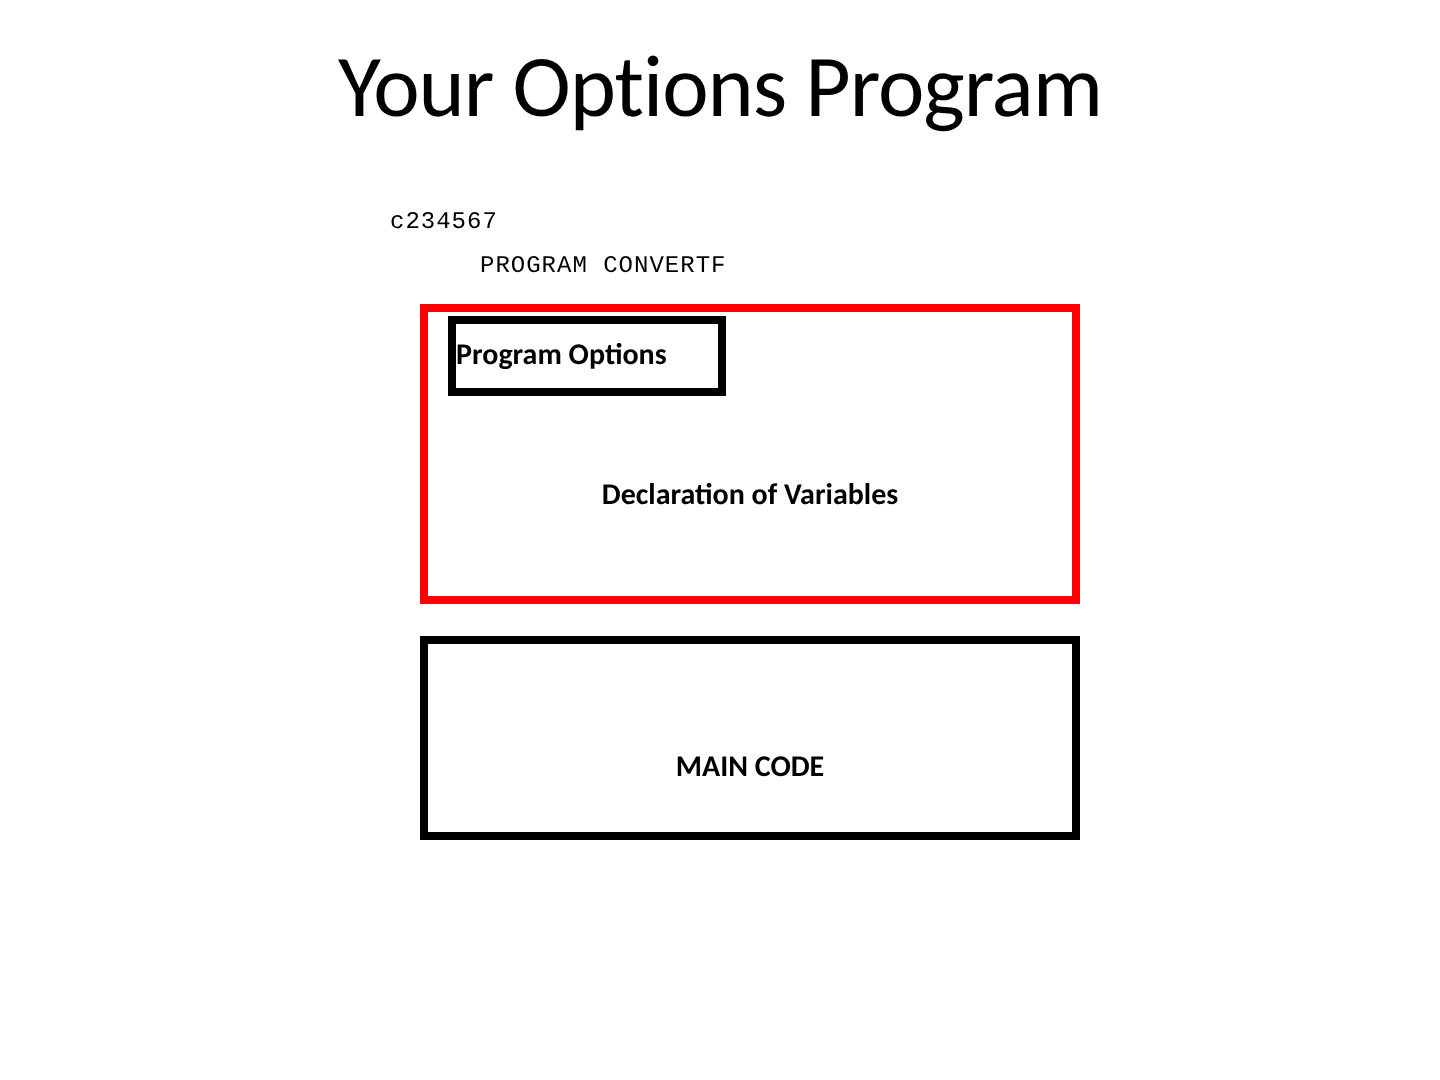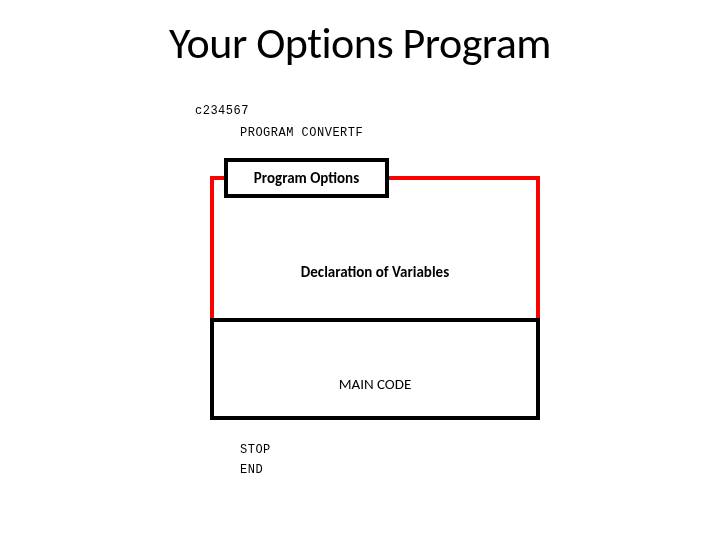--- a/index.html
+++ b/index.html
@@ -56,33 +56,31 @@
     background: #fff;
   }
   
   .decl-box {
     left: 210px;
     top: 152px;
     width: 330px;
     height: 150px;
     border: 4px solid #ff0000;
     z-index: 1;
-    margin-top: 24px;
   }
   
   .opts-box {
     left: 224px;
     top: 158px;
-    width: 165px;
+    width: 139px;
     height: 40px;
     border: 4px solid #000;
     z-index: 2;
     display: flex;
     align-items: center;
-    justify-content: center;
   }
   .opts-text {
     font-family: Calibri, "Segoe UI", Arial, sans-serif;
     font-size: 15px;
     font-weight: 700;
   }
   .decl-text {
     position: absolute;
     left: 50%;
     top: 65%;
@@ -100,21 +98,21 @@
     height: 102px;
     border: 4px solid #000;
     z-index: 1;
     display: flex;
     align-items: center;
     justify-content: center;
   }
   .main-text {
     font-family: Calibri, "Segoe UI", Arial, sans-serif;
     font-size: 15px;
-    font-weight: 400;
+    font-weight: 700;
     margin-top: 29px;
   }
 </style>
 </head>
 <body>
 
 <div class="slide">
 
   <div class="title">Your Options Program</div>
 
@@ -126,18 +124,14 @@
   </div>
 
   <div class="box opts-box">
     <span class="opts-text">Program Options</span>
   </div>
 
   <div class="box main-box">
     <span class="main-text">MAIN CODE</span>
   </div>
 
-  <div class="mono stop-end">
-    <div>STOP</div>
-    <div>END</div>
-  </div>
 
 </div>
 
 </body></html>

